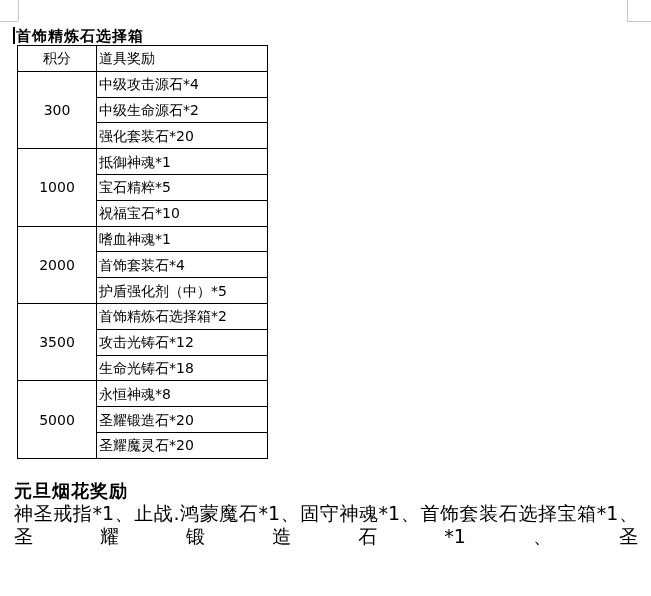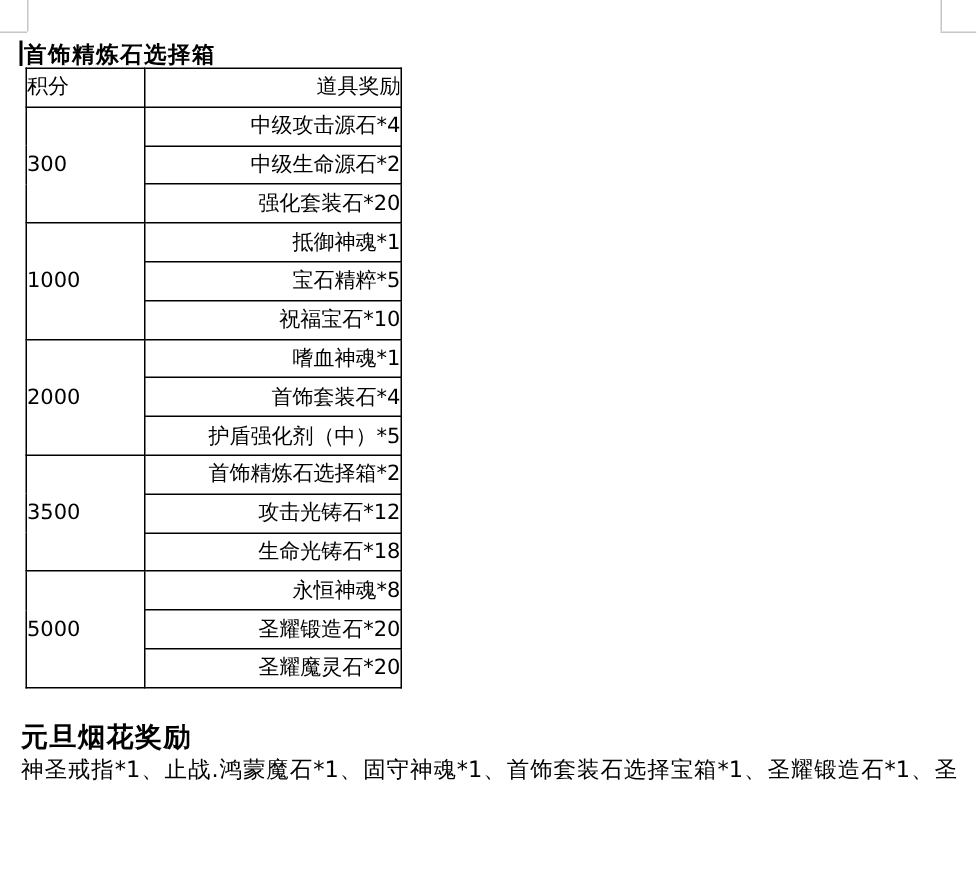--- a/index.html
+++ b/index.html
@@ -13,25 +13,25 @@
   .tr-v { left:627px; top:0;    width:1px;  height:21px; }
   .tr-h { left:627px; top:21px; width:24px; height:1px; }
 
   
   .caret { position:absolute; left:13px; top:27px; width:2px; height:17px; background:#000; }
 
   .doc-title { position:absolute; left:16px; top:27px; font-size:15px; font-weight:bold; letter-spacing:1px; white-space:nowrap; }
 
   table.rewards { position:absolute; left:17px; top:45px; border-collapse:collapse; table-layout:fixed; width:250px; }
   table.rewards td { border:1px solid #000; height:25.8px; font-size:14px; line-height:1; vertical-align:middle; overflow:hidden; white-space:nowrap; }
-  td.c1 { width:79px;  }
-  td.c2 { width:171px; text-align:right; padding-left:2px;margin-top:45px; }
+  td.c1 { width:79px;  text-align:center; }
+  td.c2 { width:171px; text-align:left; padding-left:2px;margin-top:45px; }
 
   .sec2-title { position:absolute; left:14px; top:479px; font-size:18px; font-weight:bold; letter-spacing:1px; white-space:nowrap; }
-  .sec2-para  { position:absolute; left:14px; top:502px; width:624px; font-size:15px; }
+  .sec2-para  { position:absolute; left:14px; top:502px; width:624px; font-size:19px; }
   .sec2-para .pline { line-height:23px; white-space:nowrap; }
   .sec2-para .pline.full { white-space:normal; text-align:justify; text-align-last:justify; }
 </style>
 </head>
 <body>
 
 <span class="mark tl-v"></span>
 <span class="mark tl-h"></span>
 <span class="mark tr-v"></span>
 <span class="mark tr-h"></span>

